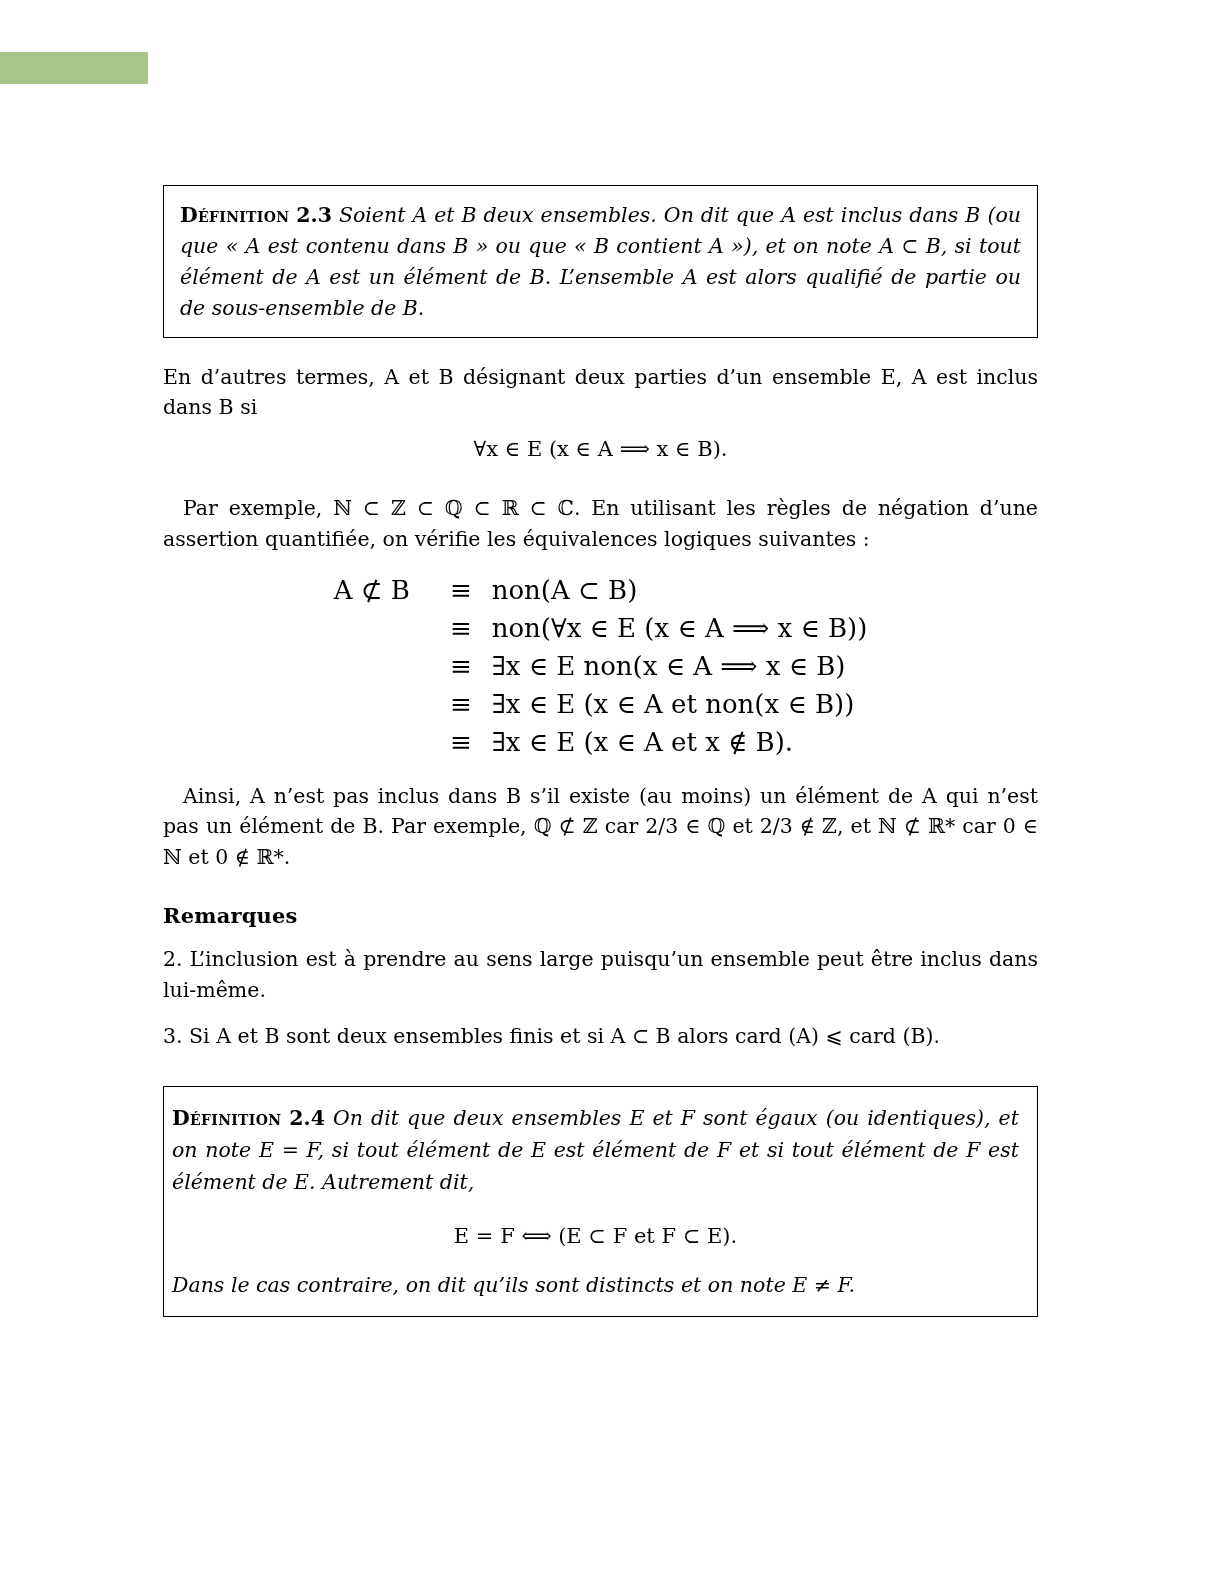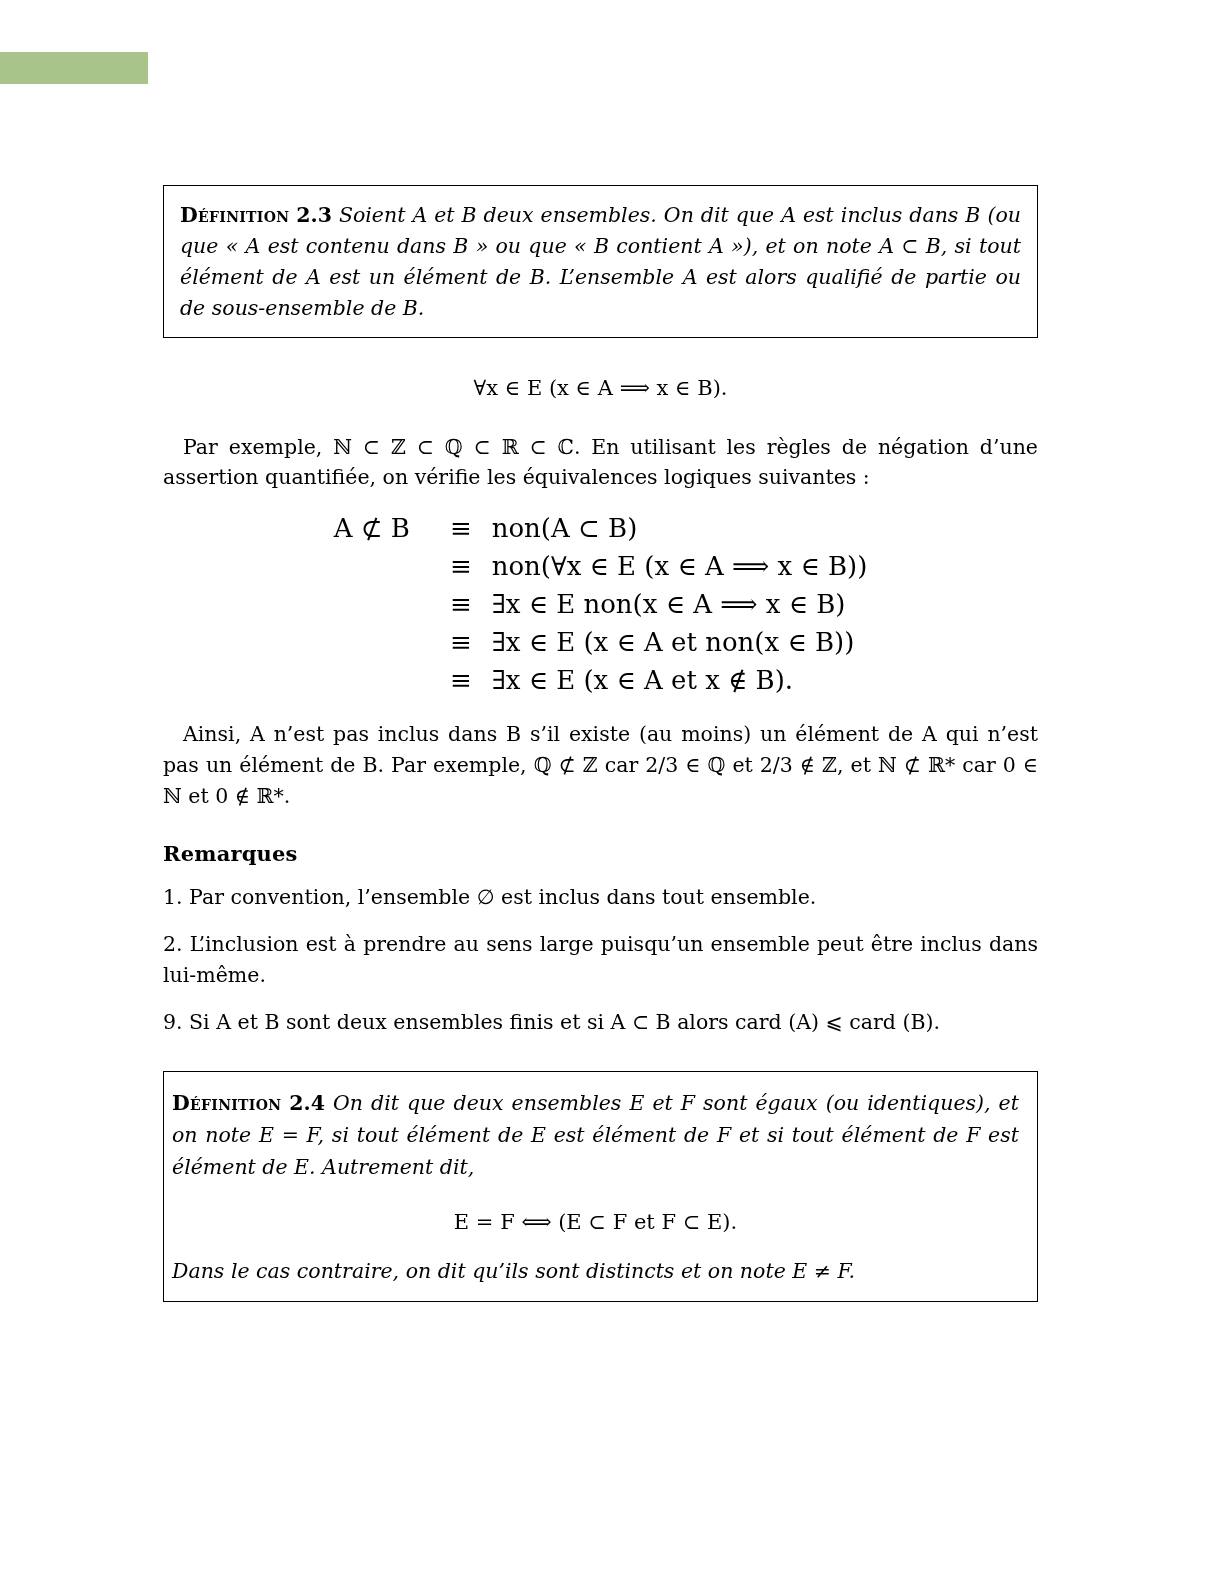--- a/index.html
+++ b/index.html
@@ -133,20 +133,21 @@
 
   <div class="corner-tab"></div>
 
   <div class="content">
 
     <div class="defbox">
       <p><span class="smallcaps">Définition</span> <span class="defnum">2.3</span> <span>Soient A et B deux ensembles. On dit que A est inclus dans B (ou que « A est contenu dans B » ou que « B contient A »), et on note A ⊂ B, si tout élément de A est un élément de B. L’ensemble A est alors qualifié de partie ou de sous-ensemble de B.</span></p>
     </div>
 
     <div class="para-spacer-1"></div>
+    <p class="body">En d’autres termes, A et B désignant deux parties d’un ensemble E, A est inclus dans B si</p>
 
     <p class="math-center">∀x ∈ E   (x ∈ A ⟹ x ∈ B).</p>
 
     <div class="para-spacer-1"></div>
     <p class="body indent">Par exemple, ℕ ⊂ ℤ ⊂ ℚ ⊂ ℝ ⊂ ℂ. En utilisant les règles de négation d’une assertion quantifiée, on vérifie les équivalences logiques suivantes :</p>
 
     <div class="eqblock">
       <table class="eqtable">
         <tbody>
             <tr>
@@ -174,23 +175,22 @@
           <td class="rel">≡</td>
           <td class="rhs">∃x ∈ E  (x ∈ A et x ∉ B).</td>
         </tr>
       </tbody>
         </table>
     </div>
 
     <p class="body indent" style="margin-top:20px">Ainsi, A n’est pas inclus dans B s’il existe (au moins) un élément de A qui n’est pas un élément de B. Par exemple, ℚ ⊄ ℤ car 2/3 ∈ ℚ et 2/3 ∉ ℤ, et ℕ ⊄ ℝ* car 0 ∈ ℕ et 0 ∉ ℝ*.</p>
 
     <h3 class="remarks">Remarques</h3>
-    <p class="remark">1. Par convention, l’ensemble ∅ est inclus dans tout ensemble.</p>
     <p class="remark">2. L’inclusion est à prendre au sens large puisqu’un ensemble peut être inclus dans lui-même.</p>
-    <p class="remark">9. Si A et B sont deux ensembles finis et si A ⊂ B alors card (A) ⩽ card (B).</p>
+    <p class="remark">3. Si A et B sont deux ensembles finis et si A ⊂ B alors card (A) ⩽ card (B).</p>
 
     <div class="defbox2">
       <p class="it"><span class="smallcaps">Définition</span> <span class="defnum">2.4</span> <span>On dit que deux ensembles E et F sont égaux (ou identiques), et on note E = F, si tout élément de E est élément de F et si tout élément de F est élément de E. Autrement dit,</span></p>
       <p class="math-center">E = F   ⟺   (E ⊂ F  et  F ⊂ E).</p>
       <p class="it">Dans le cas contraire, on dit qu’ils sont distincts et on note E ≠ F.</p>
     </div>
 
   </div>
 </div>
 

